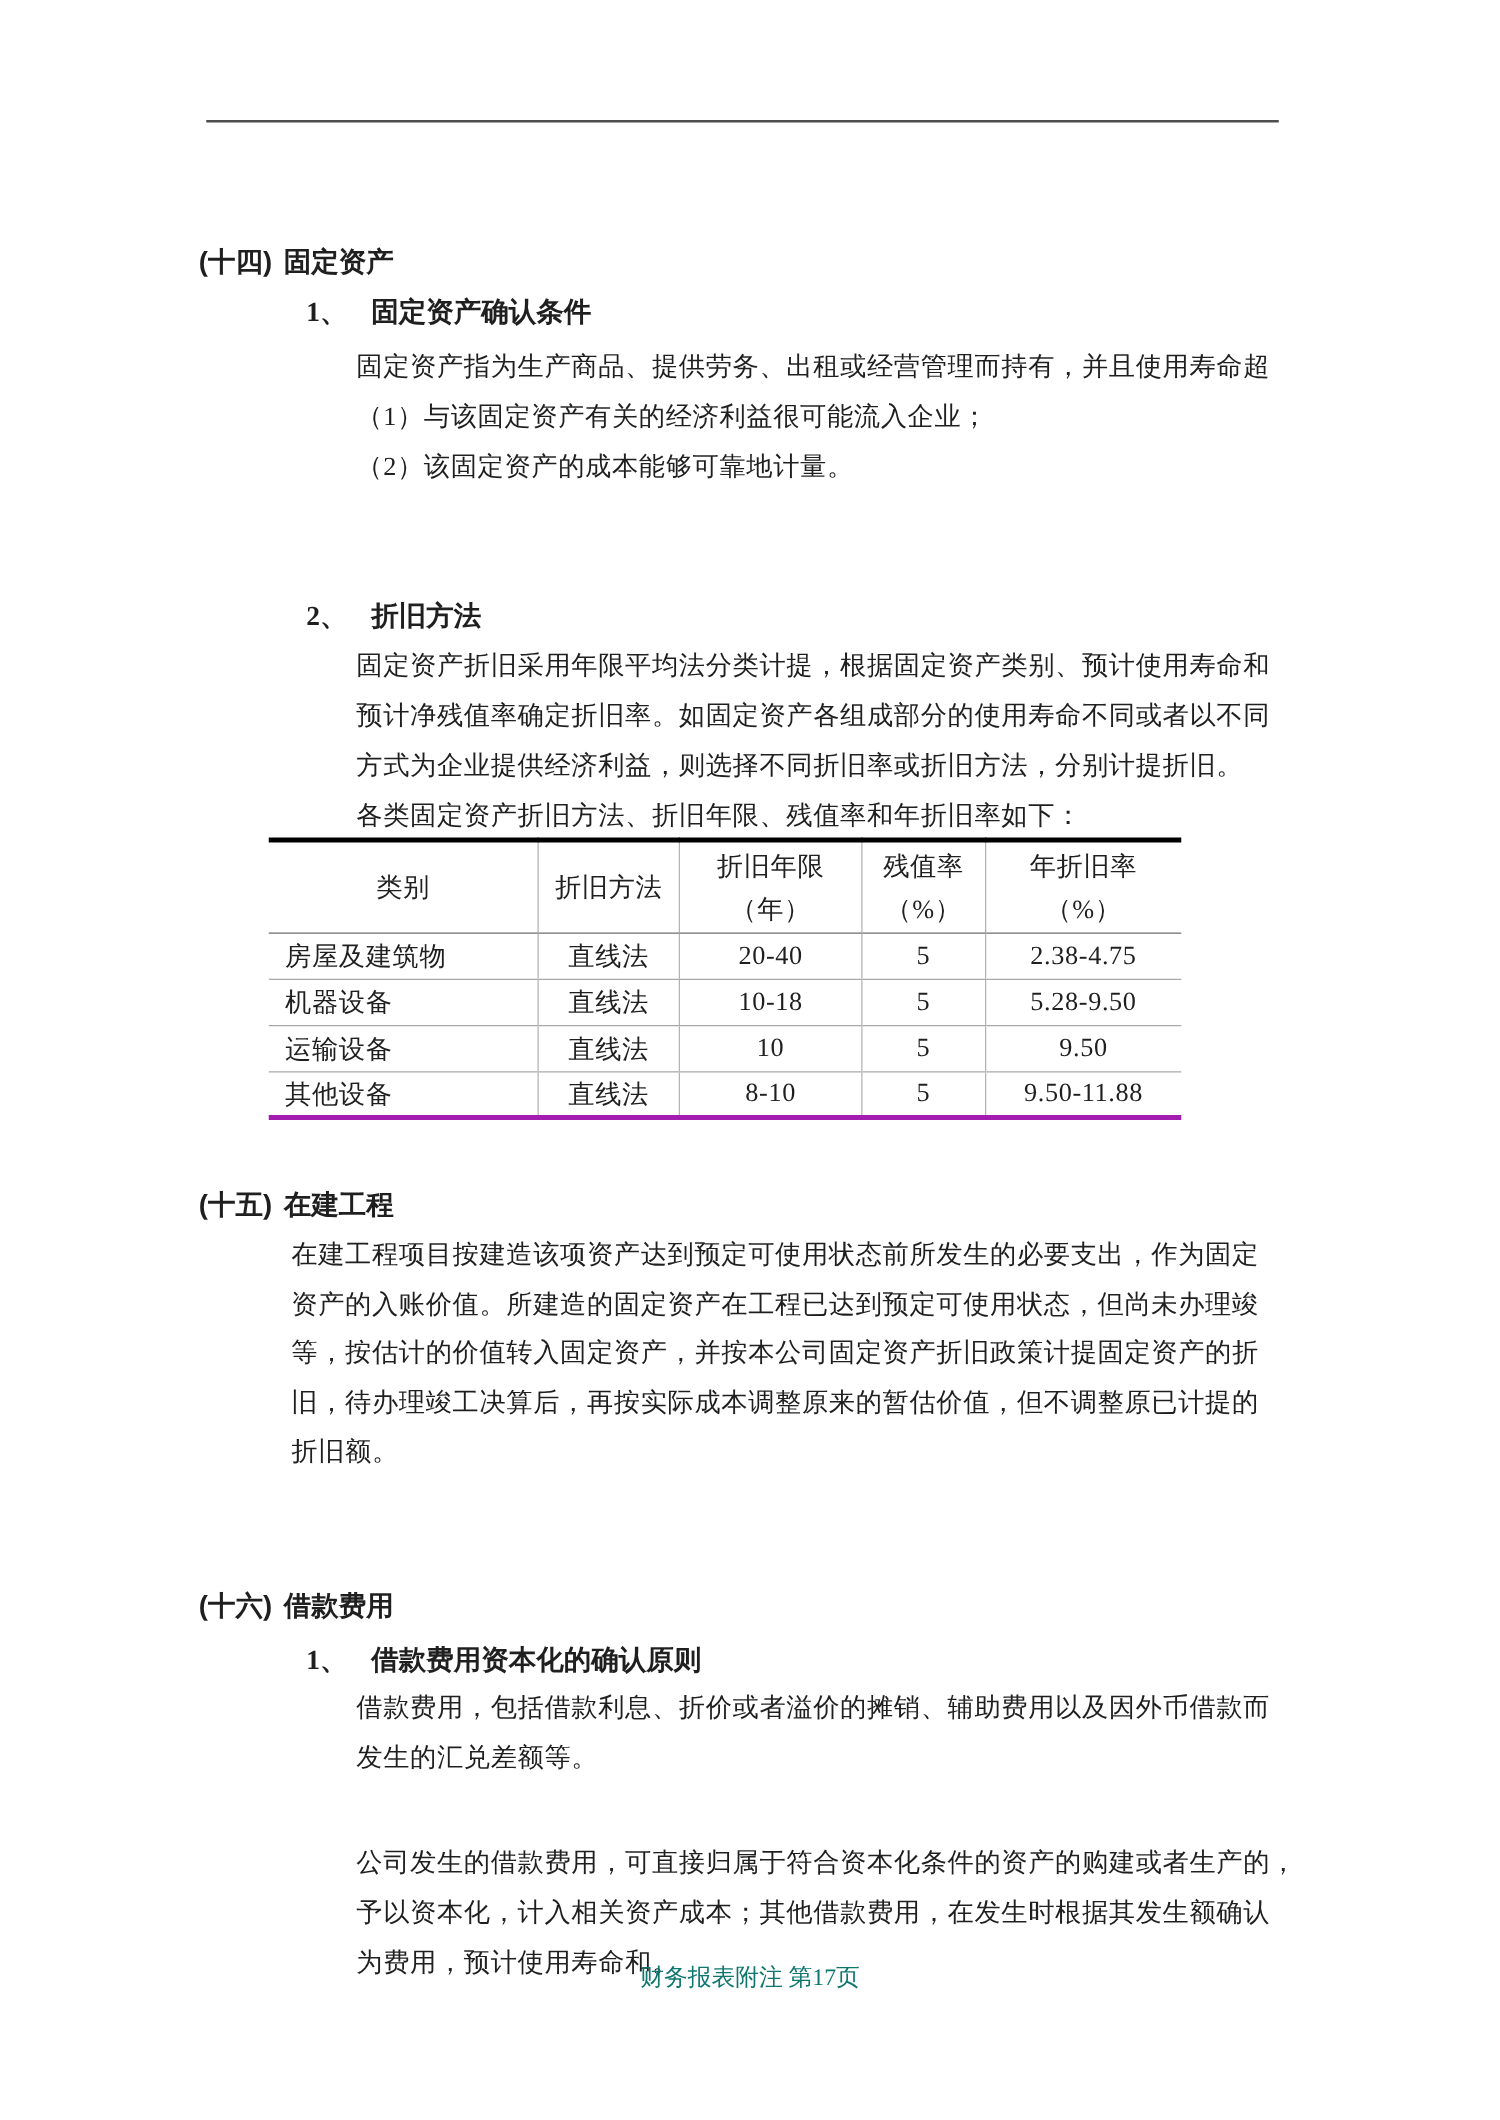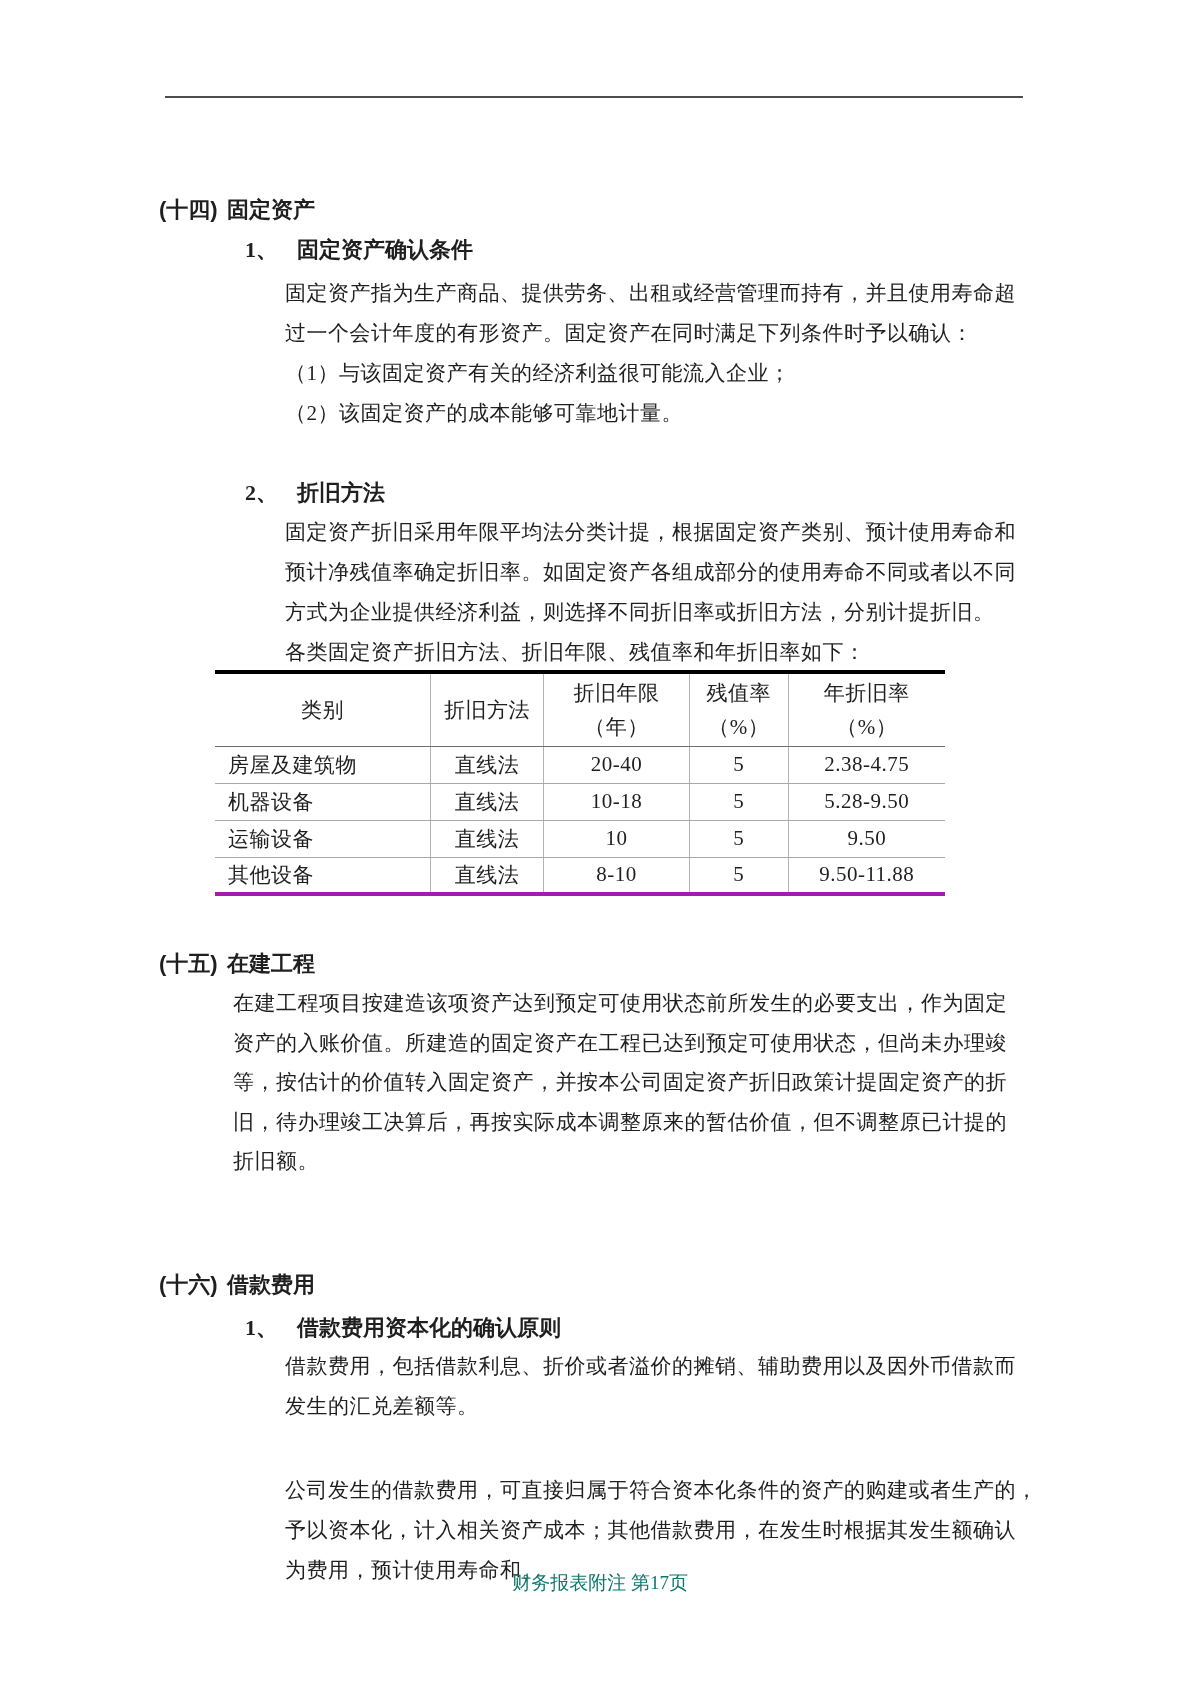--- a/index.html
+++ b/index.html
@@ -75,21 +75,20 @@
 <div class="sec-heading" style="top:190px;">
   <span class="sec-num">(十四)</span><span>固定资产</span>
 </div>
 
 <div class="sub-heading" style="top:230px;">
   <span class="sub-num">1、</span><span>固定资产确认条件</span>
 </div>
 
 <div class="para para-indent1" style="top:273px;">
   <div>固定资产指为生产商品、提供劳务、出租或经营管理而持有，并且使用寿命超</div>
-  <div>过一个会计年度的有形资产。固定资产在同时满足下列条件时予以确认：</div>
   <div>（1）与该固定资产有关的经济利益很可能流入企业；</div>
   <div>（2）该固定资产的成本能够可靠地计量。</div>
 </div>
 
 <div class="sub-heading" style="top:473px;">
   <span class="sub-num">2、</span><span>折旧方法</span>
 </div>
 
 <div class="para para-indent1" style="top:512px;">
   <div>固定资产折旧采用年限平均法分类计提，根据固定资产类别、预计使用寿命和</div>

